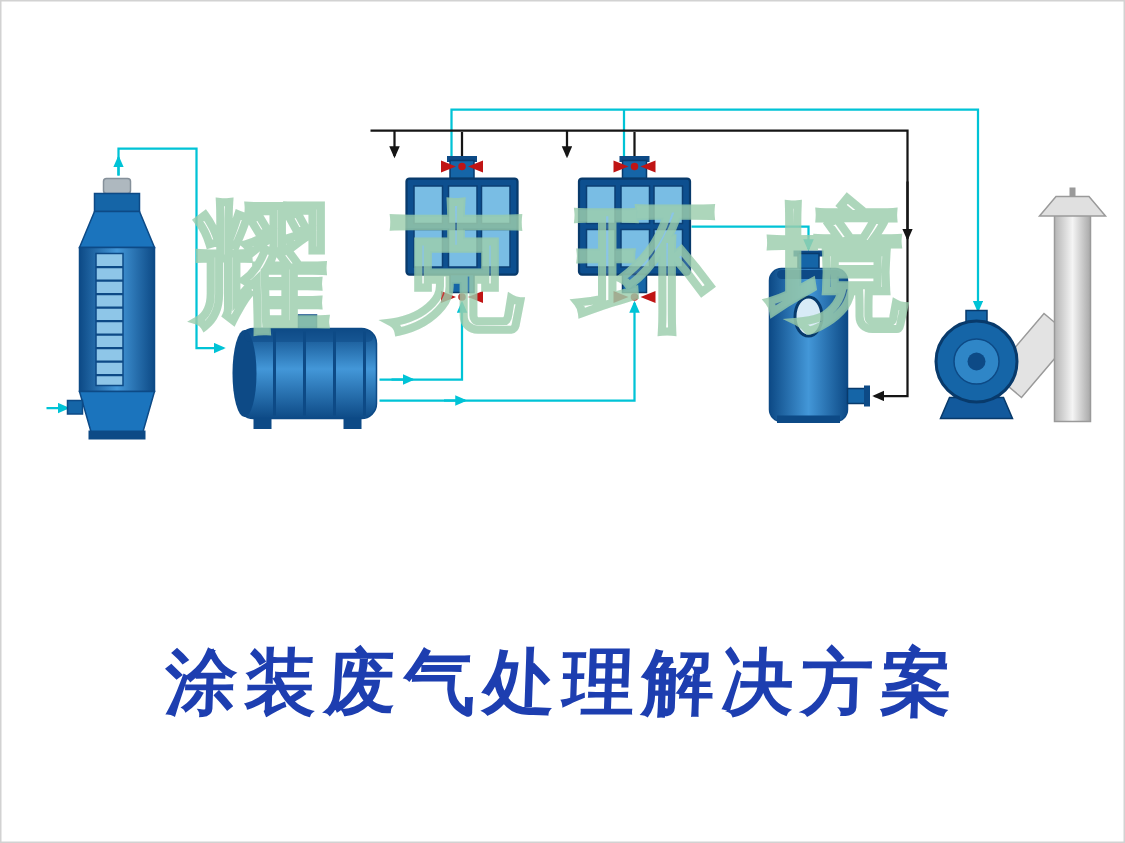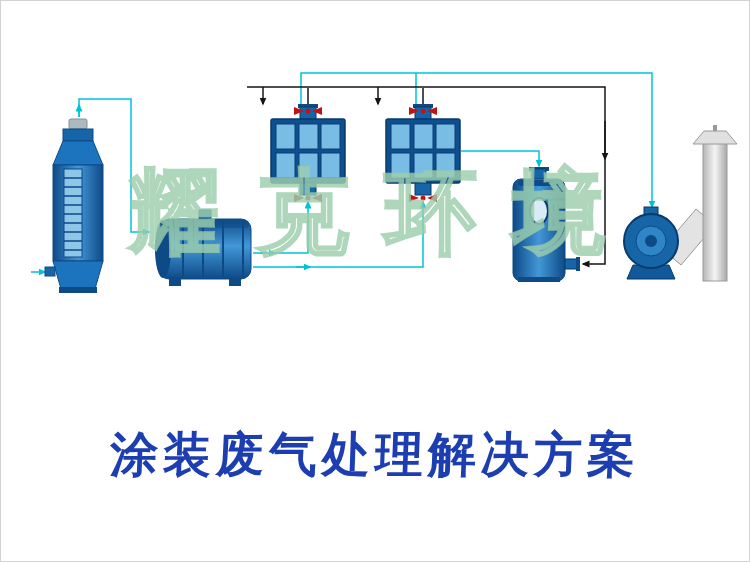--- a/index.html
+++ b/index.html
@@ -10,21 +10,20 @@
   }
   .diagram-svg{position:absolute;left:0;top:0;width:750px;height:562px;z-index:1;}
   .watermark{
     position:absolute;left:128px;top:116px;z-index:3;white-space:nowrap;
     font-family:"DejaVu Serif","Liberation Serif",serif;font-weight:700;
     font-size:92px;letter-spacing:36px;
     color:rgba(176,216,188,0.55);
     -webkit-text-fill-color:rgba(240,250,244,0.15);
     -webkit-text-stroke:2.5px rgba(152,204,170,0.8);
     pointer-events:none;
-    margin-top:34px;
   }
   .title{
     position:absolute;left:0;right:0;top:422px;z-index:4;text-align:center;
     font-family:"DejaVu Serif","Liberation Serif",serif;font-weight:700;
     font-size:48px;letter-spacing:5px;color:#1d3eb0;
     transform:skewX(-2deg);
   }
 </style>
 </head>
 <body>

